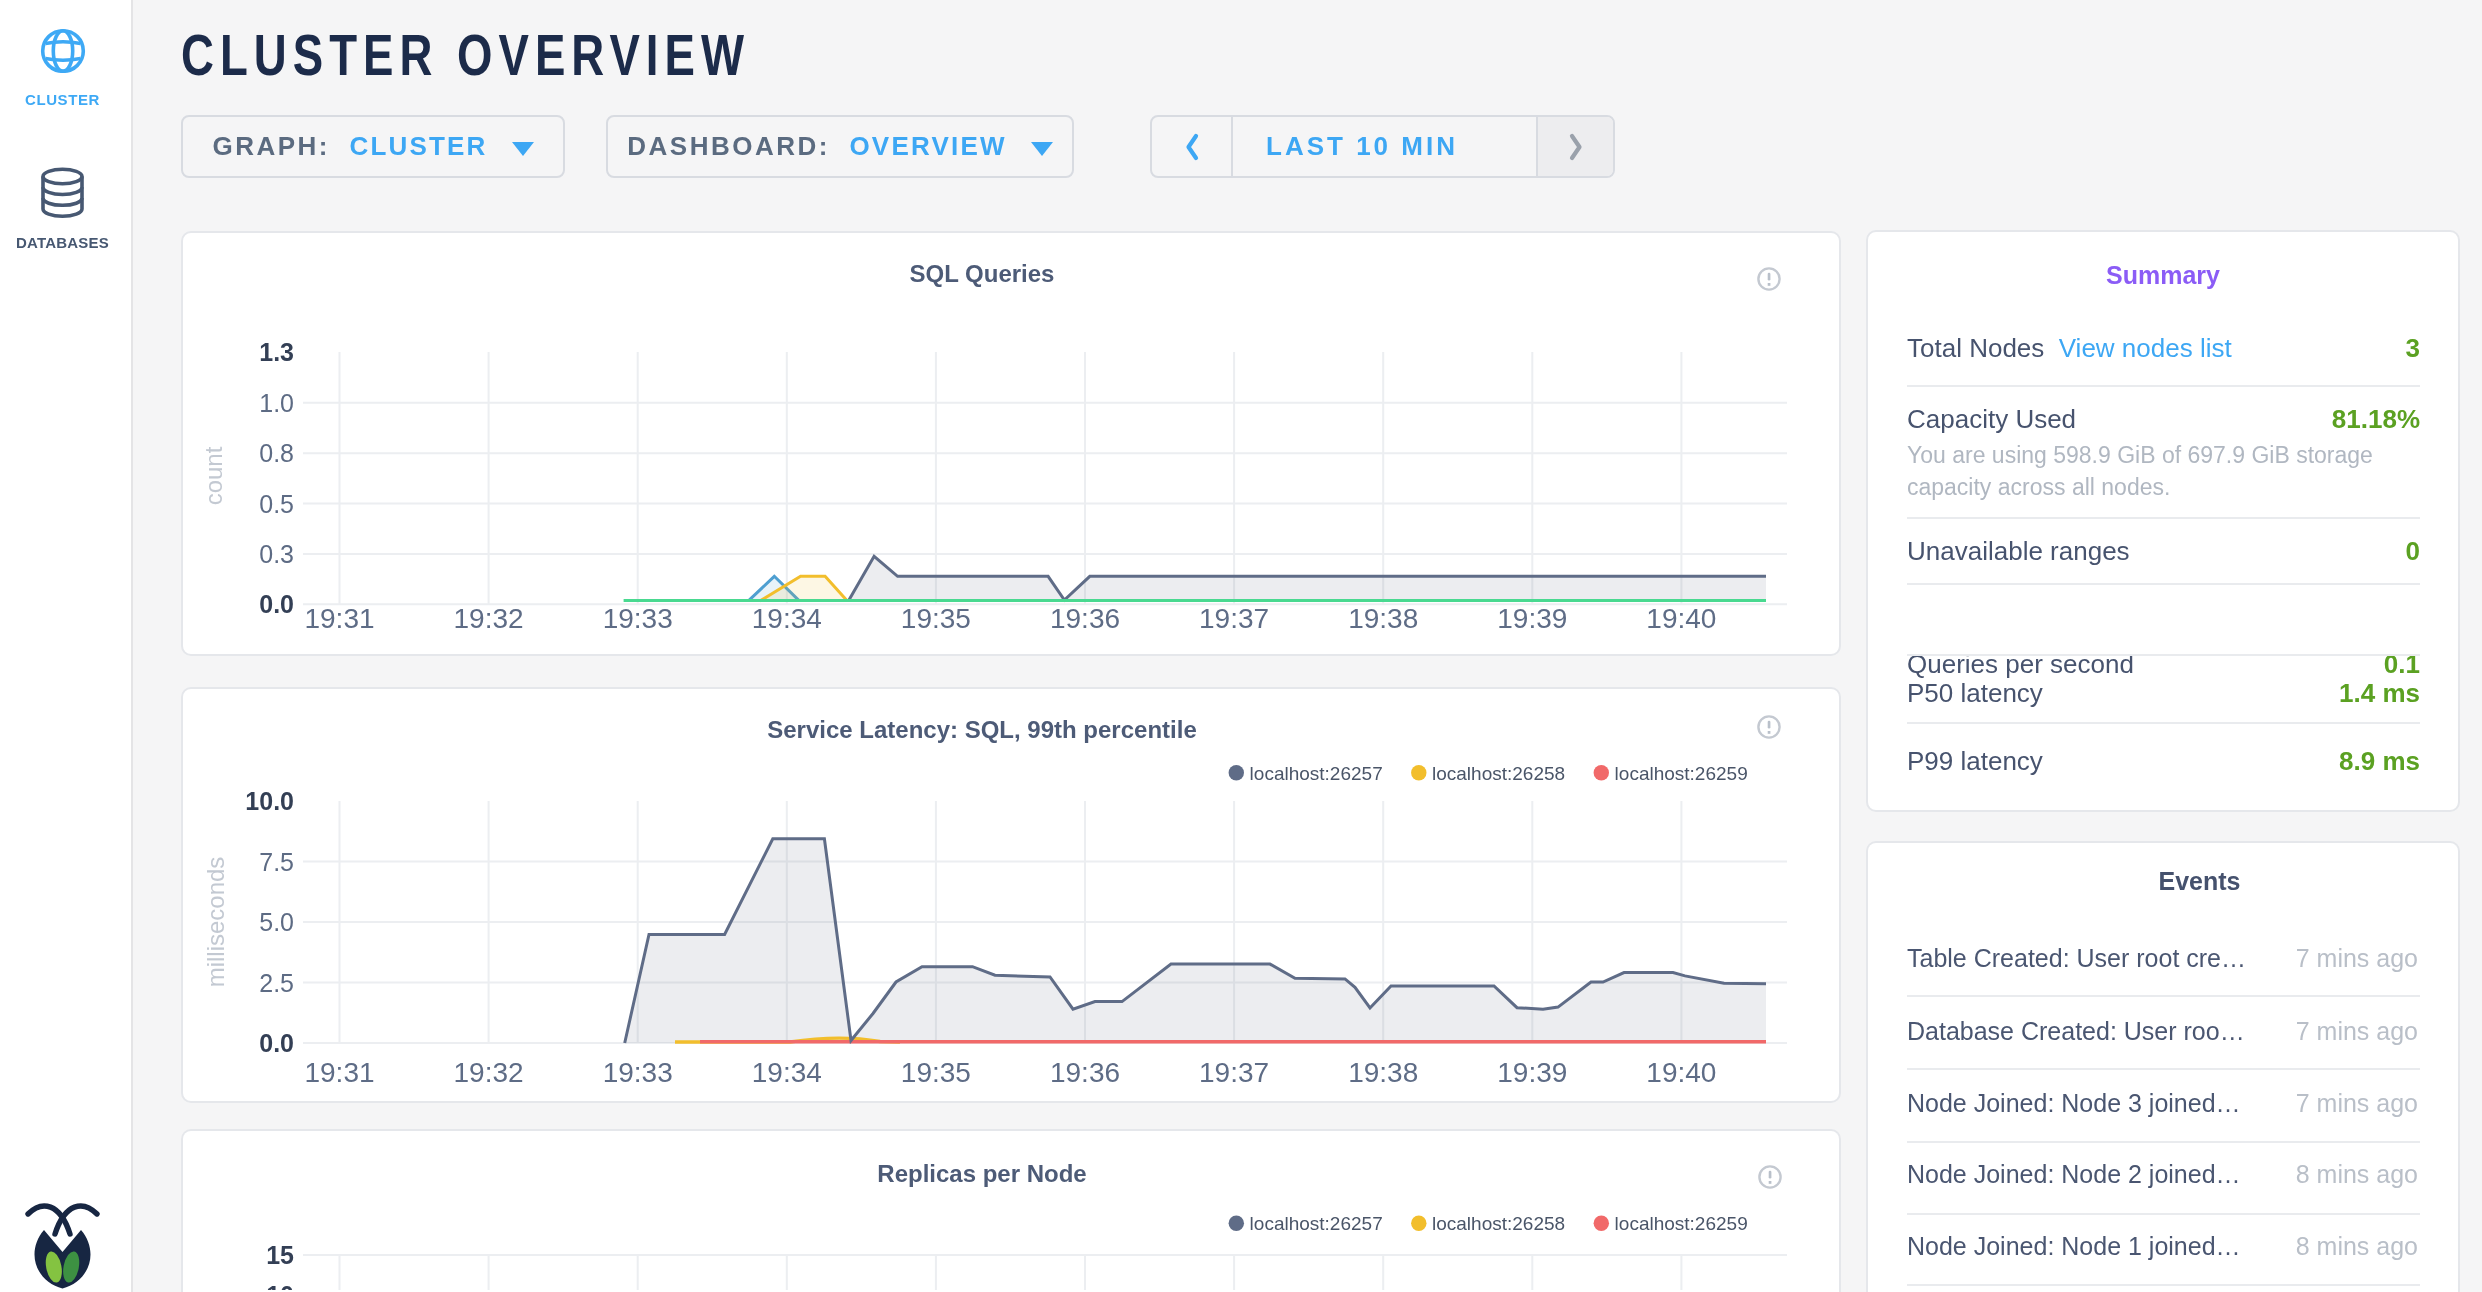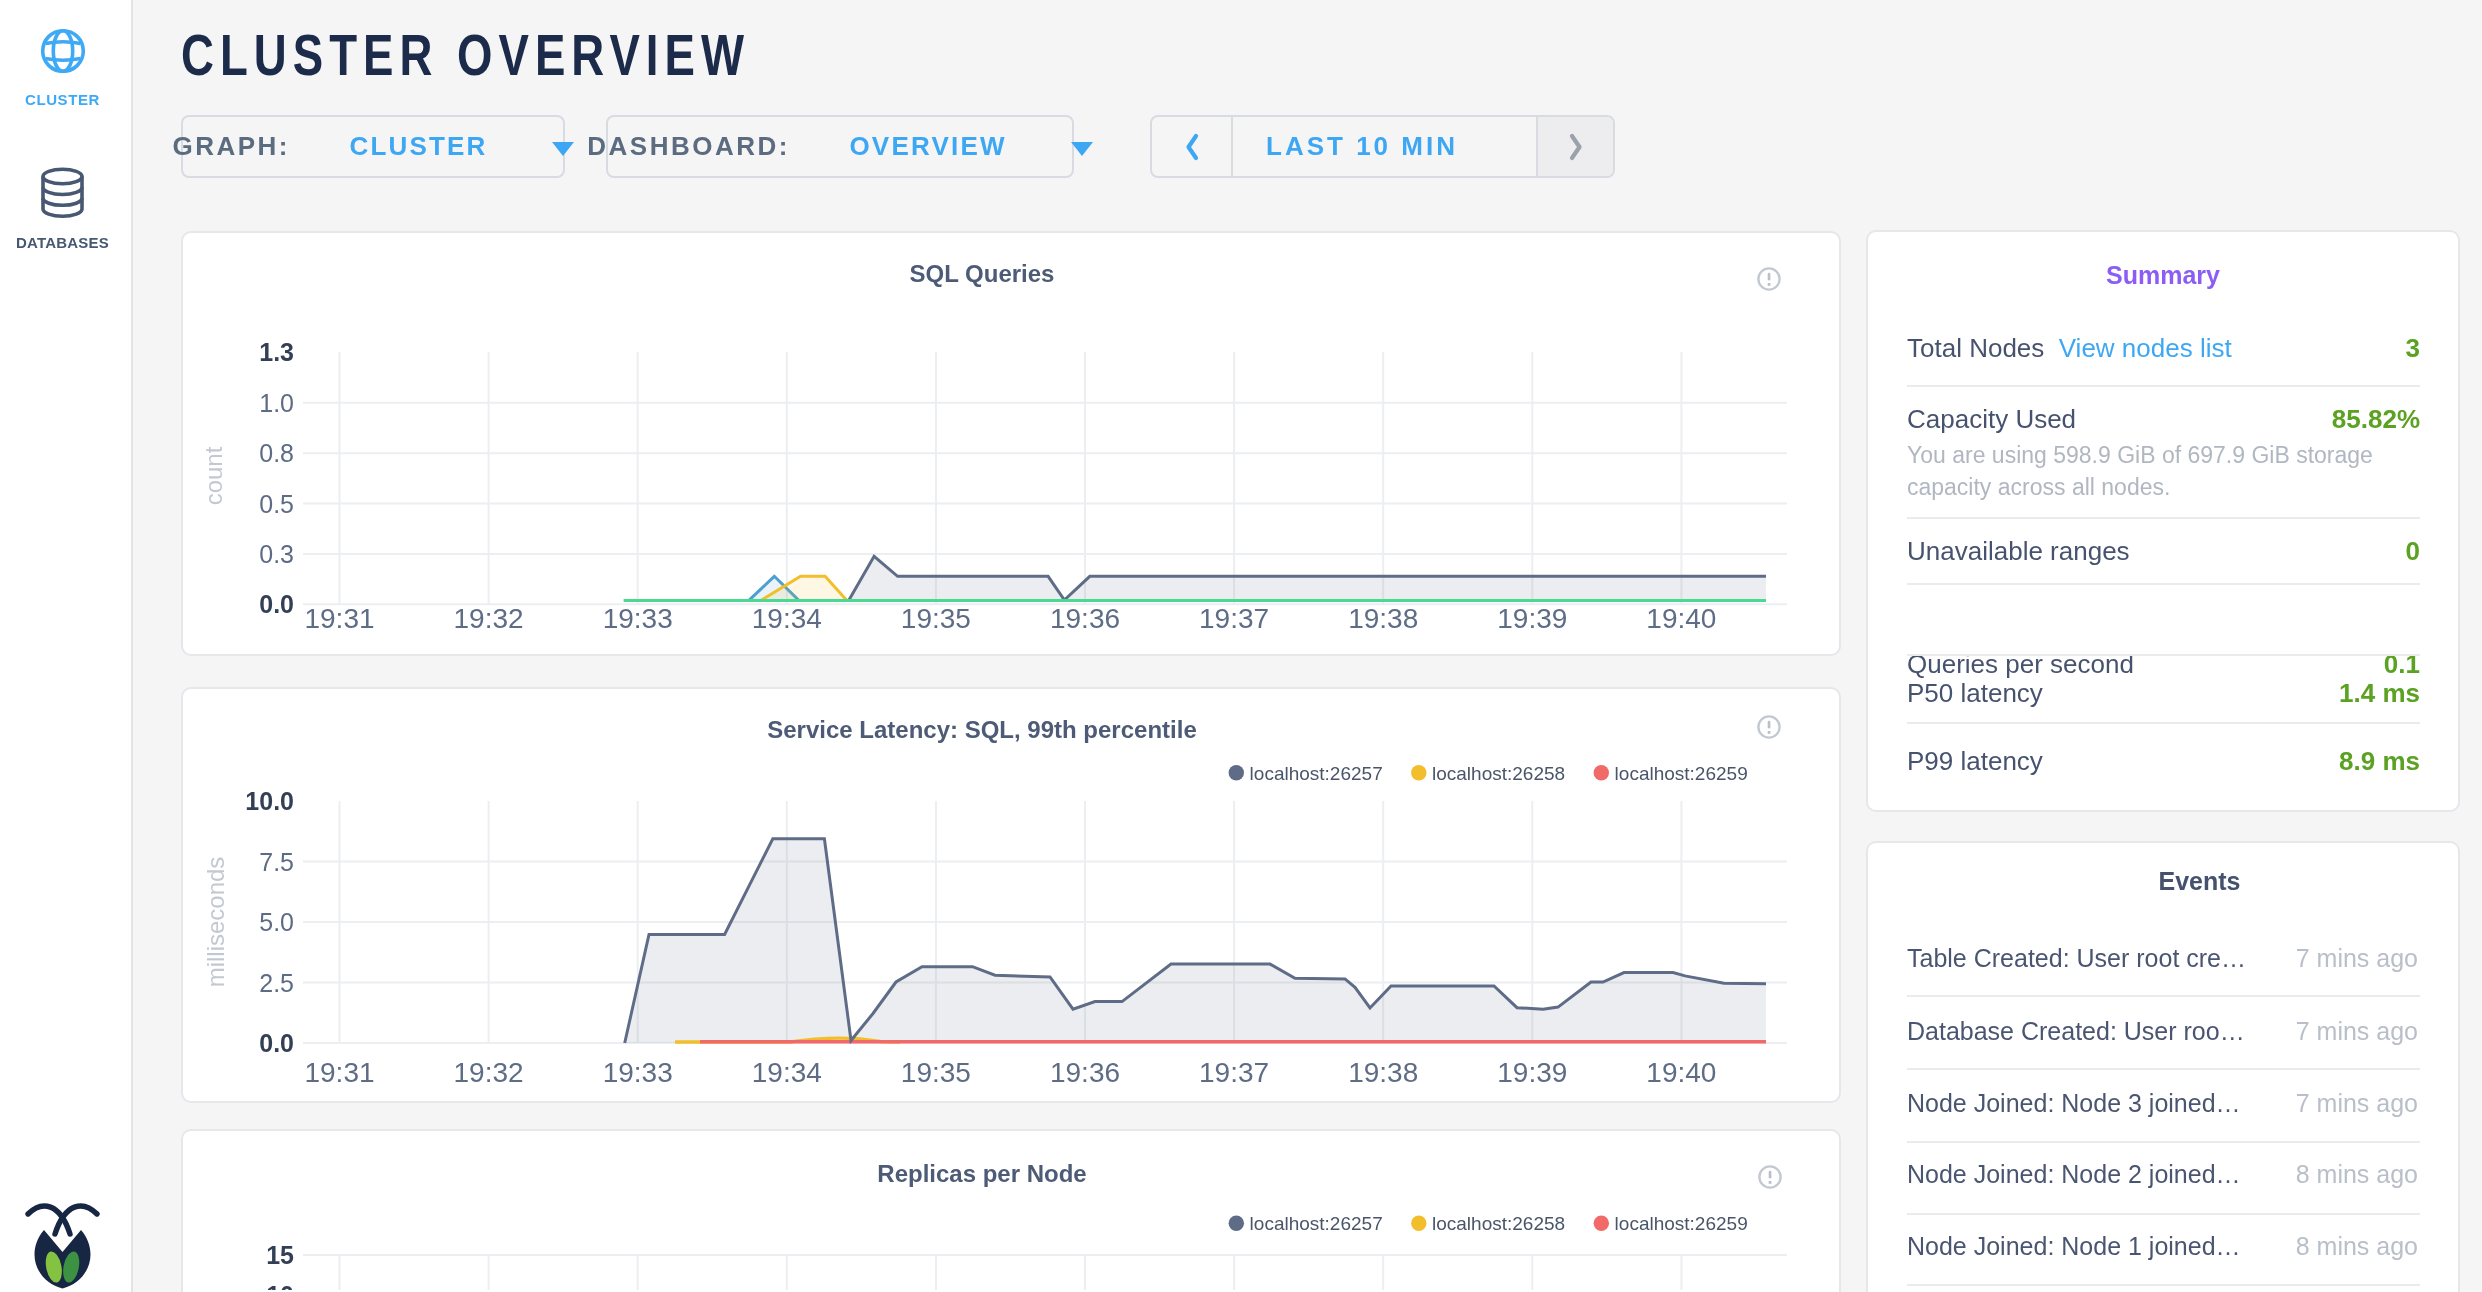--- a/index.html
+++ b/index.html
@@ -2,21 +2,21 @@
 <html><head>
 <meta charset="utf-8">
 <style>
 * { margin:0; padding:0; box-sizing:border-box; }
 html,body { width:2482px; height:1292px; overflow:hidden; }
 body { background:#f5f5f6; font-family:"Liberation Sans", sans-serif; position:relative; }
 .sidebar { position:absolute; left:0; top:0; width:133px; height:1292px; background:#fff; border-right:2px solid #e4e4e6; }
 .navlbl { position:absolute; left:-4px; width:133px; text-align:center; font-weight:bold; font-size:15px; letter-spacing:0.6px; }
 .card { position:absolute; background:#fff; border:2px solid #e5e7eb; border-radius:10px; }
 h1.title { position:absolute; left:181px; top:22px; font-size:57px; font-weight:bold; color:#1c2b4a; letter-spacing:7.5px; transform:scaleX(0.8); transform-origin:0 0; font-family:"Liberation Sans", sans-serif; }
-.ctrl { position:absolute; top:115px; height:63px; border:2px solid #d8dbe1; border-radius:8px; display:flex; align-items:center; justify-content:center; font-size:26px; font-weight:bold; letter-spacing:2.5px; color:#5b6b80;gap:40px; }
+.ctrl { position:absolute; top:115px; height:63px; border:2px solid #d8dbe1; border-radius:8px; display:flex; align-items:center; justify-content:center; font-size:26px; font-weight:bold; letter-spacing:2.5px; color:#5b6b80; }
 .blue { color:#3da7f4; }
 .caret { display:inline-block; width:0; height:0; border-left:11px solid transparent; border-right:11px solid transparent; border-top:14px solid #3da7f4; margin-left:24px; margin-top:4px; }
 .tcell { position:absolute; top:0; height:100%; display:flex; align-items:center; justify-content:center; }
 .srow { position:absolute; left:41px; right:40px; font-size:26px; color:#47536e; }
 .srow .val { float:right; font-weight:bold; color:#5ba122; }
 .ssep { position:absolute; left:41px; right:40px; height:0; border-top:2px solid #e9ebee; }
 .scap { position:absolute; left:41px; right:40px; font-size:23px; color:#b0b7c1; }
 .erow { position:absolute; left:41px; right:42px; font-size:25px; color:#4a5671; white-space:nowrap; }
 .erow .etime { position:absolute; right:0; top:0; color:#b9bfc8; }
 .ctitle { position:absolute; text-align:center; font-size:24px; line-height:24px; font-weight:bold; color:#4d5b77; }
@@ -179,21 +179,21 @@
   <circle cx="1770" cy="1177" r="10.6" fill="none" stroke="#c4c9d1" stroke-width="2.4"></circle>
   <rect x="1768.7" y="1170.8" width="2.7" height="7.8" rx="1.3" fill="#b9c0ca"></rect>
   <rect x="1768.7" y="1181" width="2.7" height="2.8" fill="#b9c0ca"></rect>
 </svg>
 <div class="ctitle" style="left:682px; top:1162px; width:600px;">Replicas per Node</div>
 
 <div style="position:absolute; left:1866px; top:230px; width:594px;">
   <div class="ctitle" style="left:0; top:32px; width:594px; color:#8b5cf6; font-size:25px; line-height:26px;">Summary</div>
   <div class="srow" style="top:103px;">Total Nodes&nbsp;&nbsp;<span class="blue">View nodes list</span><span class="val">3</span></div>
   <div class="ssep" style="top:154.5px;"></div>
-  <div class="srow" style="top:174px;">Capacity Used<span class="val">85.82%</span></div>
+  <div class="srow" style="top:174px;">Capacity Used<span class="val">81.18%</span></div>
   <div class="scap" style="top:209px; line-height:32px;">You are using 598.9 GiB of 697.9 GiB storage<br>capacity across all nodes.</div>
   <div class="ssep" style="top:286.5px;"></div>
   <div class="srow" style="top:305.5px;">Unavailable ranges<span class="val">0</span></div>
   <div class="ssep" style="top:353px;"></div>
   <div class="srow" style="top:376.5px;margin-top:42px;">Queries per second<span class="val">0.1</span></div>
   <div class="ssep" style="top:423.5px;"></div>
   <div class="srow" style="top:447.5px;">P50 latency<span class="val">1.4 ms</span></div>
   <div class="ssep" style="top:492px;"></div>
   <div class="srow" style="top:515.5px;">P99 latency<span class="val">8.9 ms</span></div>
 </div>

